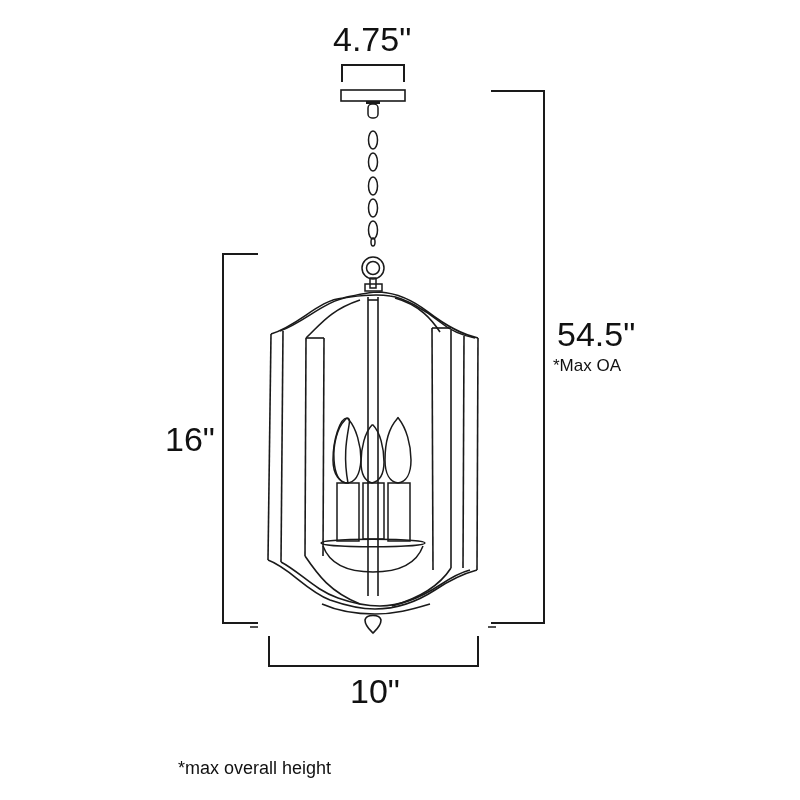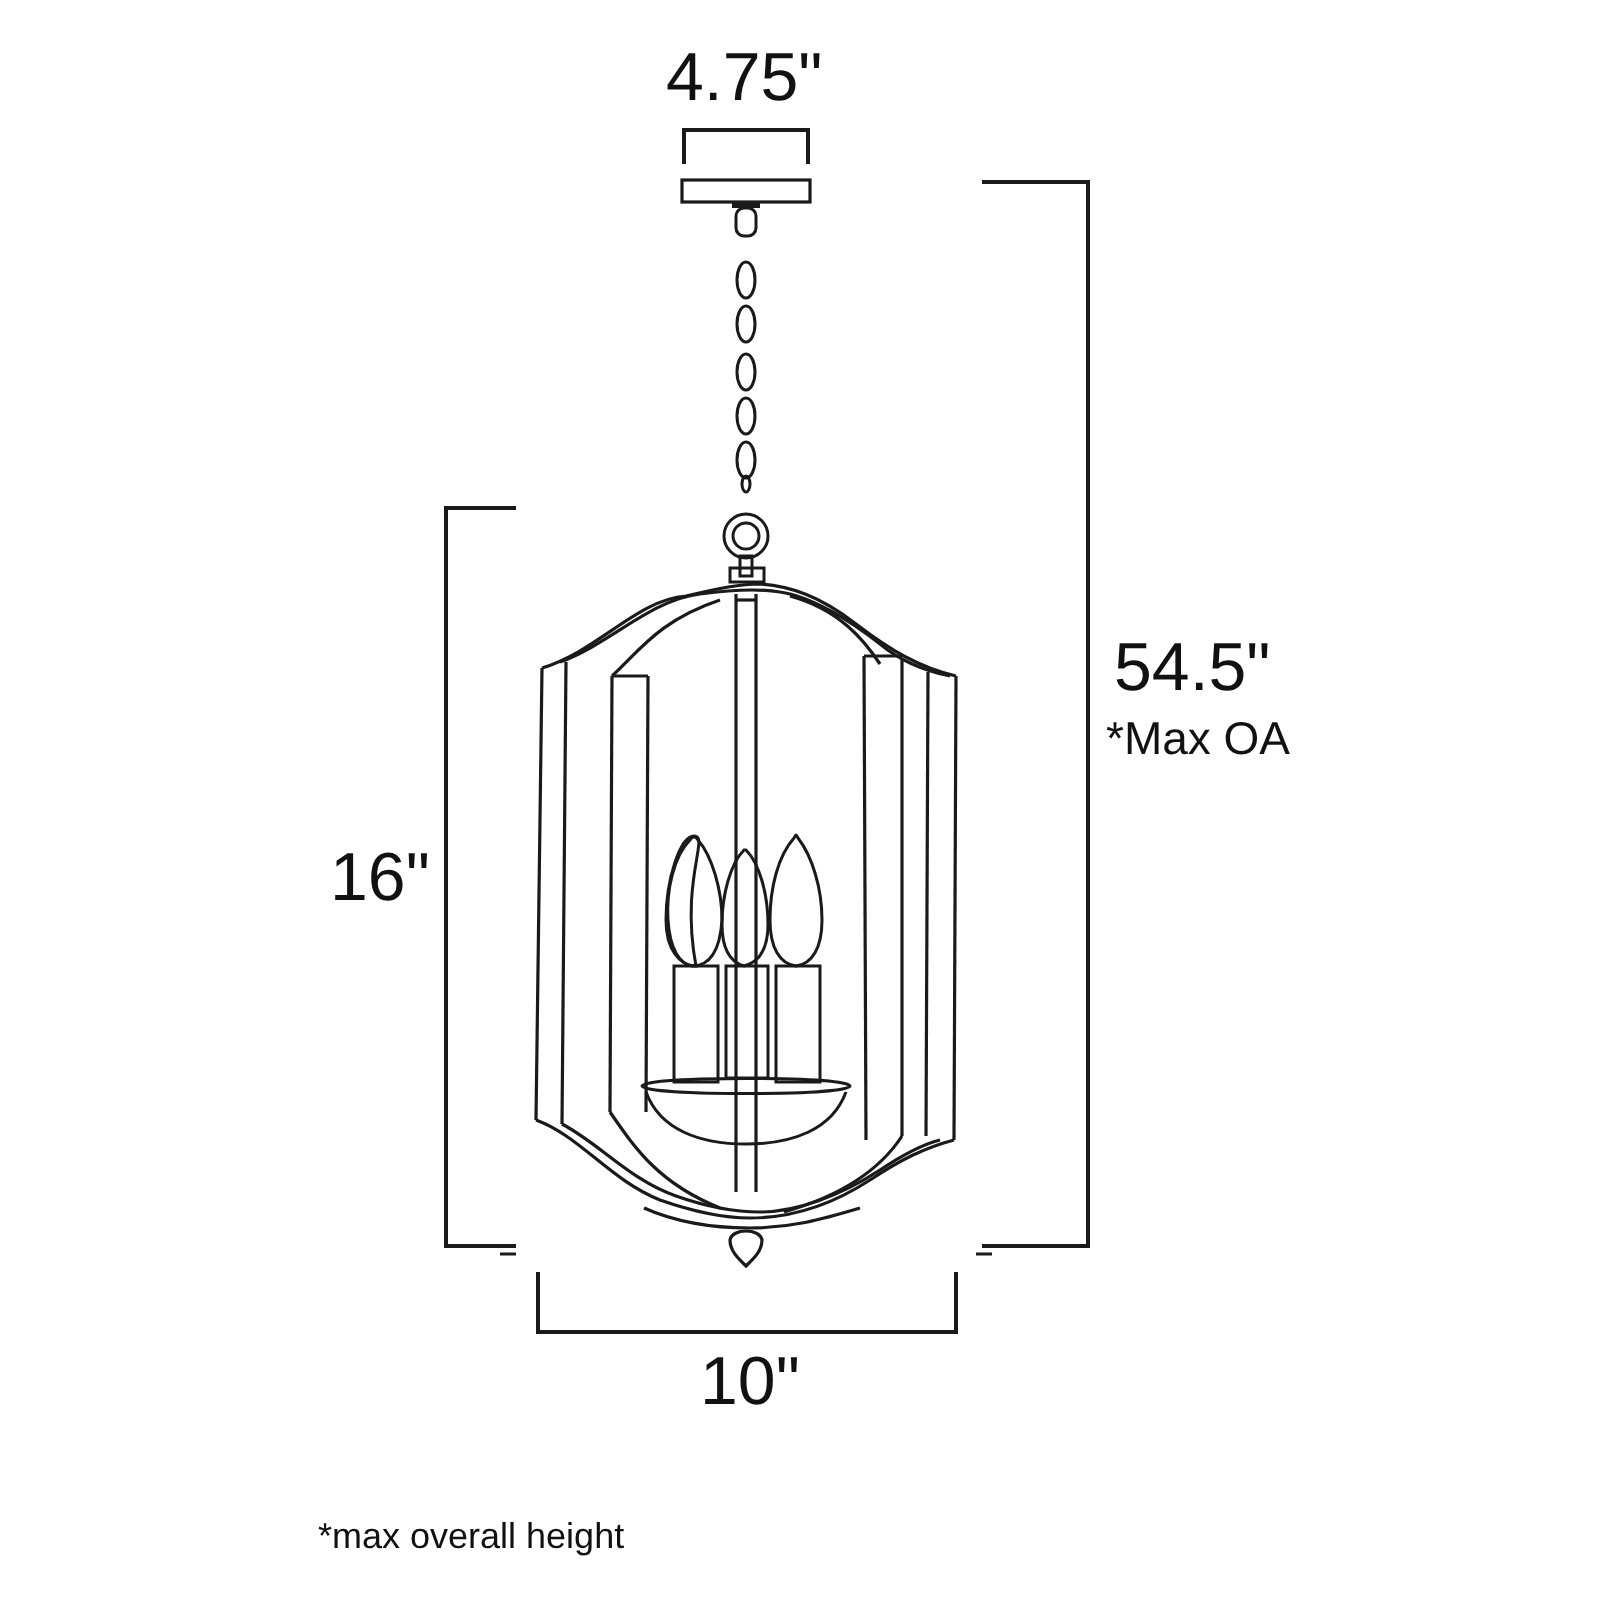--- a/index.html
+++ b/index.html
@@ -1,21 +1,21 @@
 <!DOCTYPE html>
 <html><head>
   <meta charset="utf-8">
   <style>
     html, body { margin: 0; padding: 0; background: #ffffff; }
     .canvas { position: relative; width: 800px; height: 800px; background: #ffffff; overflow: hidden; }
     svg.drawing { position: absolute; left: 0; top: 0; }
     .label { position: absolute; font-family: "Liberation Sans", "DejaVu Sans", sans-serif; color: #111111; white-space: nowrap; }
     .dim-large { font-size: 34px; letter-spacing: 0px; }
-    .dim-small { font-size: 23px; }
-    .footnote { font-size: 18px; }
+    .dim-small { font-size: 17px; }
+    .footnote { font-size: 18px; margin-left: 19px; }
   </style>
 </head>
 <body>
 
 <div class="canvas">
 
   <svg class="drawing" width="800" height="800" viewBox="0 0 800 800">
     <g fill="none" stroke="#1a1a1a" stroke-width="2">
 
       <path d="M342 82 V65 H404 V82"></path>

